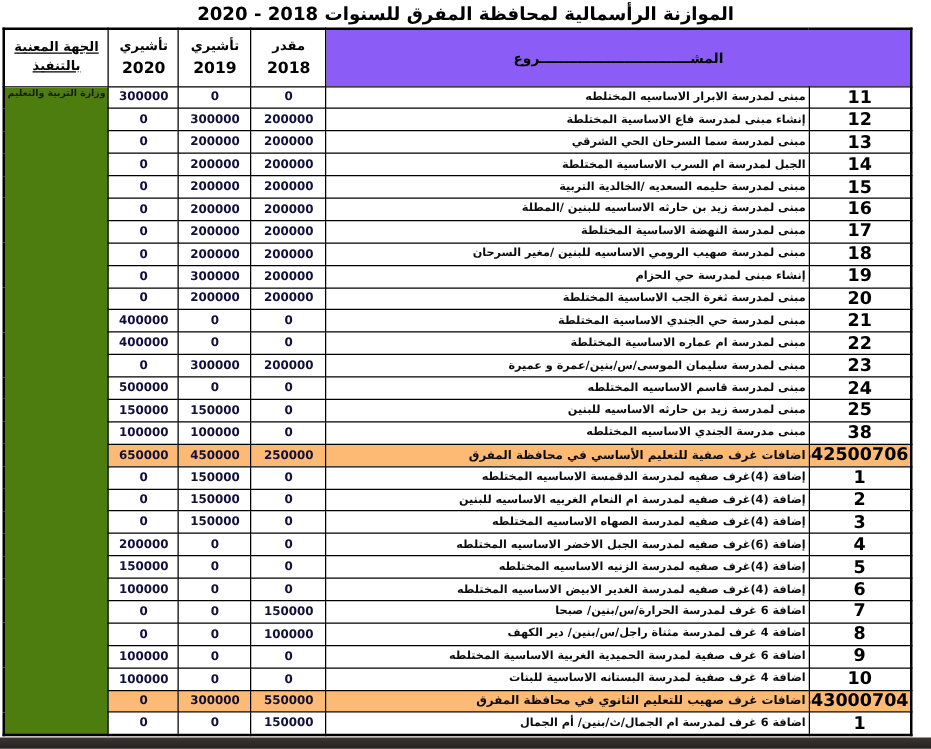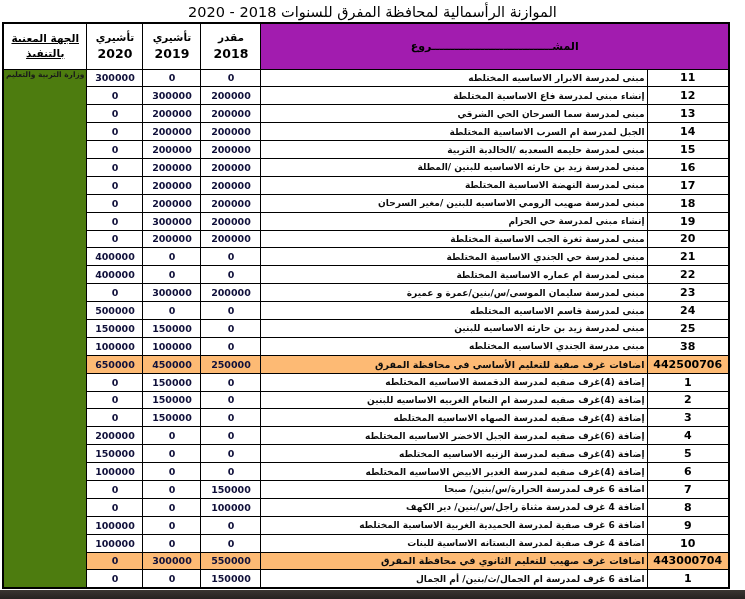--- a/index.html
+++ b/index.html
@@ -3,44 +3,44 @@
 <meta charset="utf-8">
 <style>
   html,body{margin:0;padding:0;}
   body{
     width:745px;height:599px;overflow:hidden;position:relative;
     background:#ffffff;
     font-family:"DejaVu Sans", sans-serif;
   }
   .page{width:745px;height:599px;position:relative;direction:rtl;}
   .page-title{
-    text-align:center;font-weight:normal;font-size:14.5px;color:#000;
+    text-align:center;font-weight:bold;font-size:14.5px;color:#000;
     padding-top:2px;height:20px;line-height:20px;direction:rtl;
   }
   table.budget{
     border-collapse:collapse;table-layout:fixed;
     width:726px;margin-right:15px;
     margin-left:4px;margin-right:15px;
     direction:rtl;border:2px solid #000;
   }
   table.budget th, table.budget td{
     border:1px solid #000;overflow:hidden;white-space:nowrap;
     padding:0 2px;box-sizing:border-box;
   }
   thead th{
     background:#fff;font-weight:bold;color:#000;height:46px;
     vertical-align:middle;text-align:center;border-bottom:2px solid #000;
   }
-  th.proj-head{background:#a21caf;font-size:11px;}
+  th.proj-head{background:#8b5cf6;font-size:11px;}
   .hl1{font-size:10.5px;font-weight:bold;line-height:15px;}
   .hl2{font-size:12.5px;font-weight:bold;line-height:18px;text-align:center;}
   .u{text-decoration:underline;}
   tbody tr{height:17.9px;}
   td.num{
-    text-align:center;font-weight:bold;font-size:11px;color:#000;margin-top:36px;
+    text-align:center;font-weight:bold;font-size:14px;color:#000;margin-top:36px;
   }
   td.project{
     font-weight:bold;font-size:9px;color:#0c0c0c;
     padding-right:3px;
   }
   td.val{
     text-align:center;font-weight:bold;font-size:9.5px;color:#10103a;
   }
   tr.section td{background:#fdba74;}
   tr.section td.project{font-size:9.5px;}

